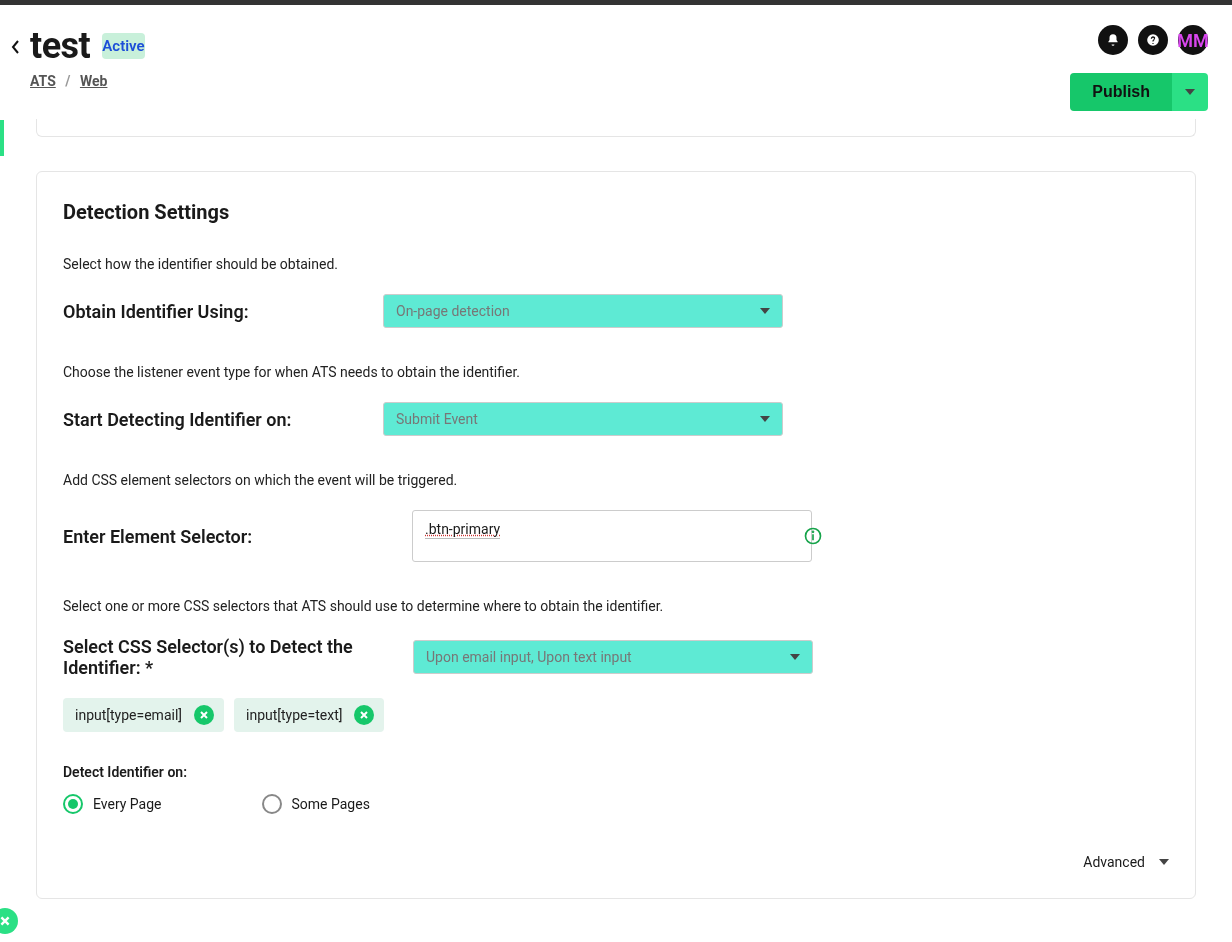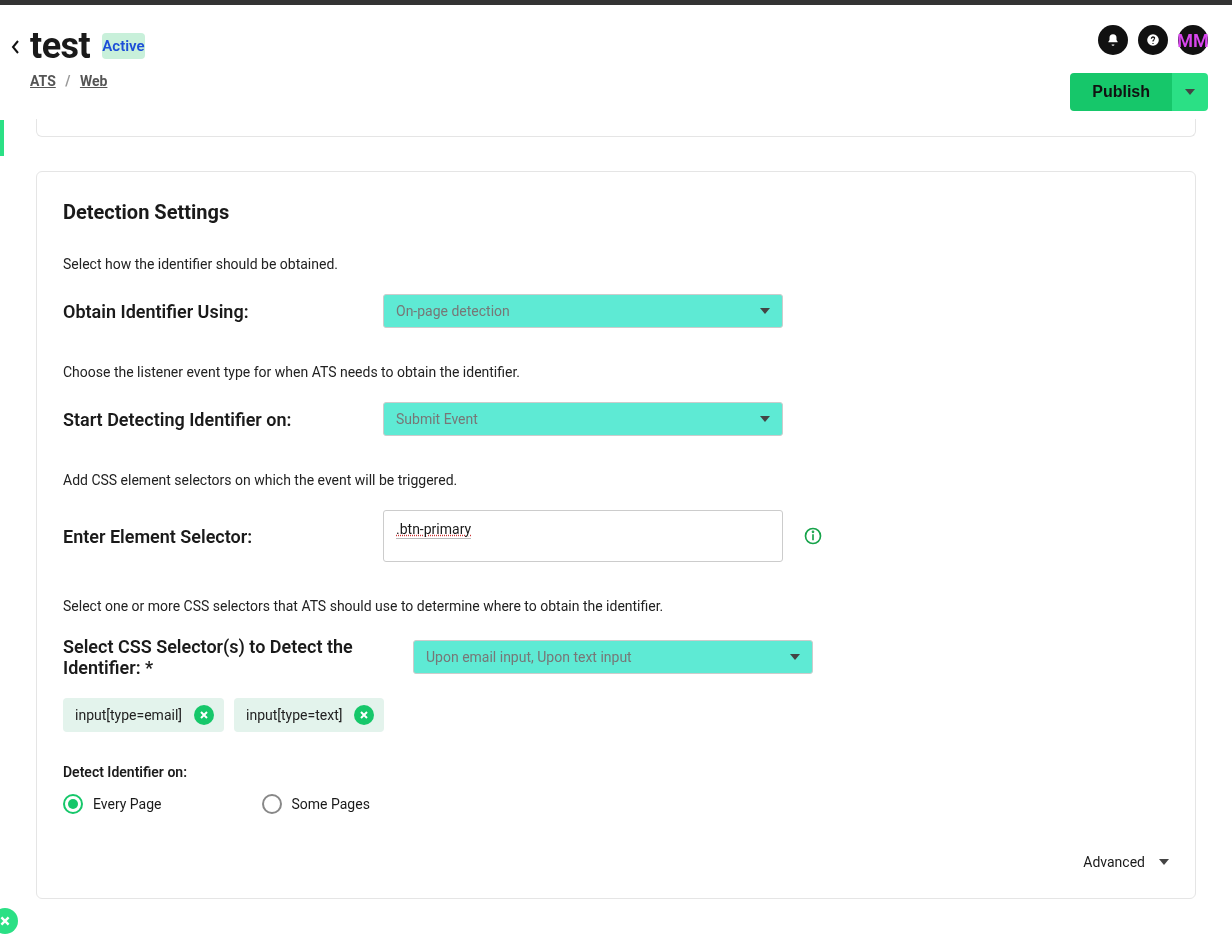--- a/index.html
+++ b/index.html
@@ -151,20 +151,21 @@
   }
   .textarea {
     width: 100%;
     height: 52px;
     border: 1px solid #ccc;
     border-radius: 3px;
     padding: 10px 12px;
     font-size: 14px;
     font-family: inherit;
     resize: none;
+    margin-left: 29px;
   }
   .textarea-val {
     border-bottom: 1px solid #bbb;
     display: inline;
     padding-bottom: 1px;
   }
   .info-icon {
     color: #16a34a;
     display: flex;
     align-items: center;

